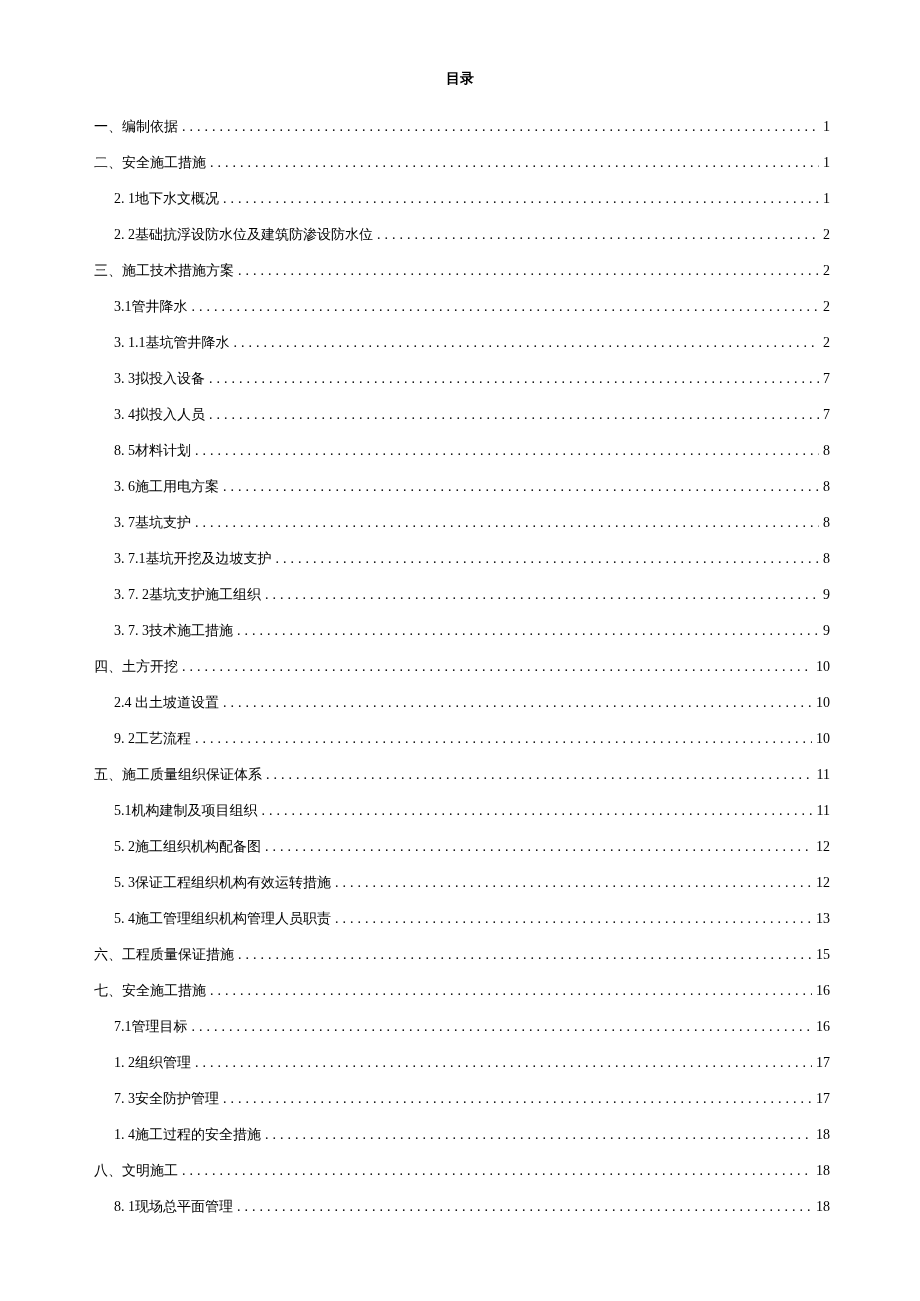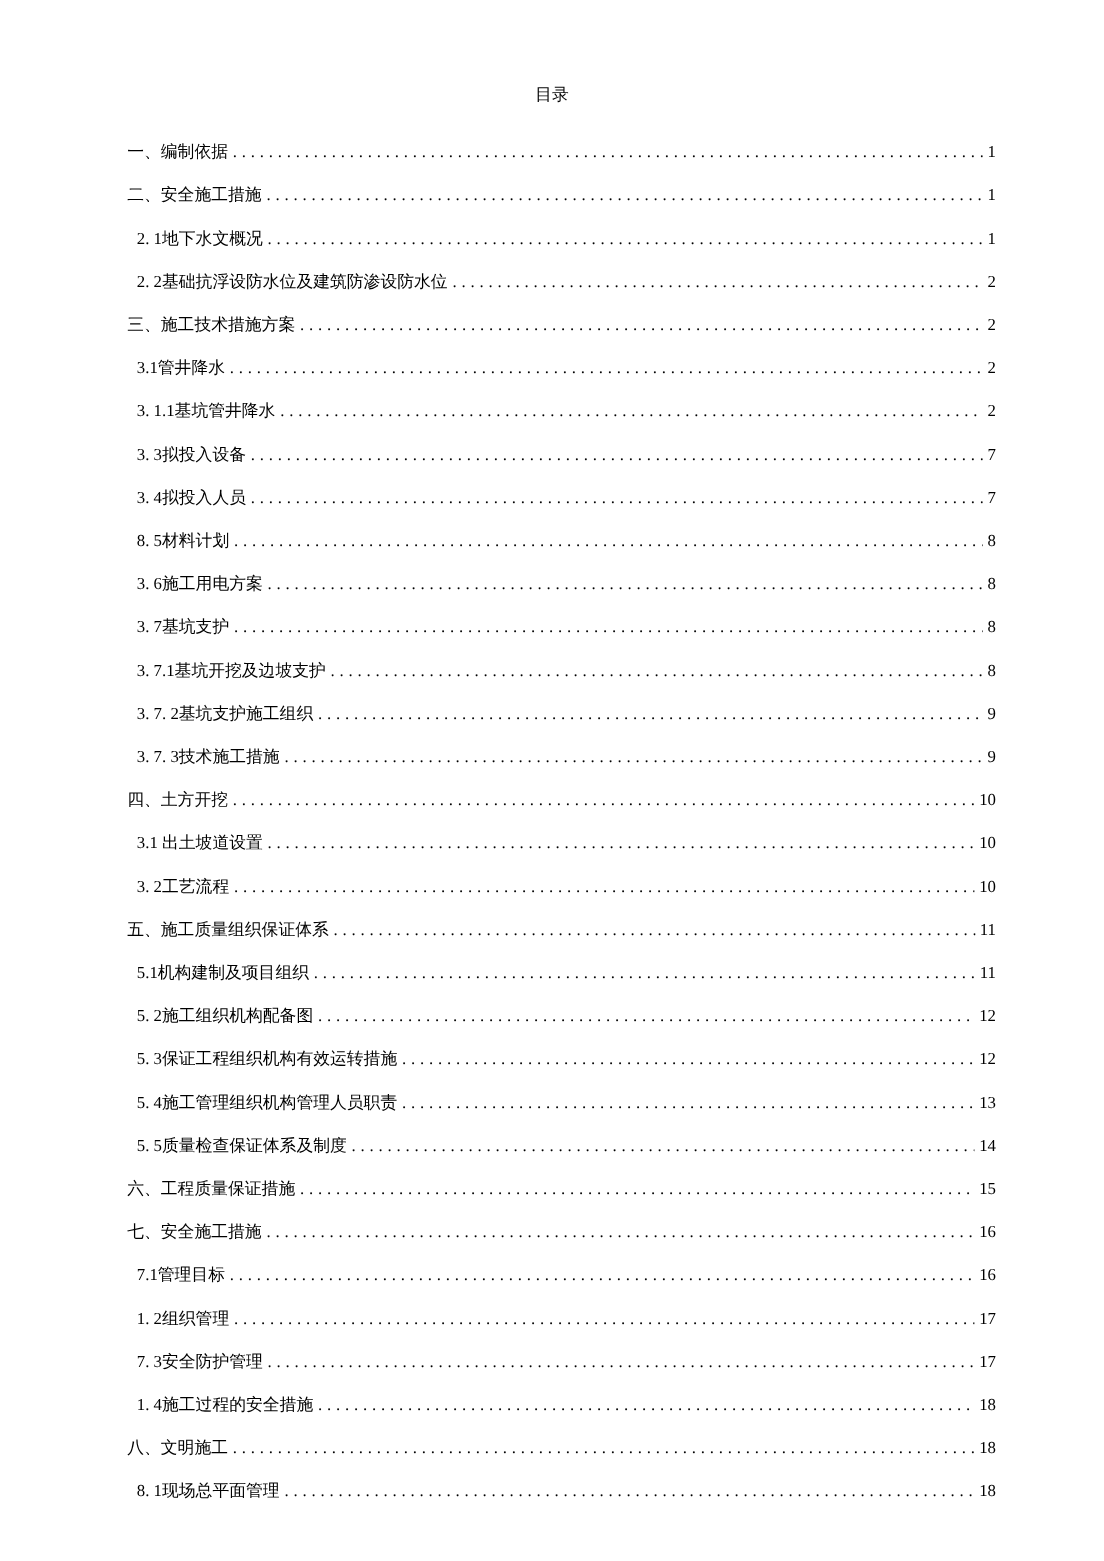--- a/index.html
+++ b/index.html
@@ -12,29 +12,30 @@
       background: #fff;
       padding: 70px 90px;
       font-size: 14px;
       color: #000;
       width: 920px;
     }
     .title {
       text-align: center;
       font-size: 14px;
       margin-bottom: 30px;
+      font-weight: bold;
     }
     .toc-entry {
       display: flex;
       align-items: baseline;
       margin-bottom: 18px;
       white-space: nowrap;
     }
     .toc-entry.level-1 {
-      margin-left: 16px;
+      margin-left: 4px;
     }
     .toc-entry.level-2 {
       margin-left: 24px;
     }
     .toc-label {
       flex-shrink: 0;
     }
     .toc-dots {
       flex: 1;
       overflow: hidden;
@@ -127,26 +128,26 @@
       <span class="toc-label">3. 7. 3技术施工措施</span>
       <span class="toc-dots"></span>
       <span class="toc-page">9</span>
     </div>
     <div class="toc-entry level-1">
       <span class="toc-label">四、土方开挖</span>
       <span class="toc-dots"></span>
       <span class="toc-page">10</span>
     </div>
     <div class="toc-entry level-2">
-      <span class="toc-label">3.1  出土坡道设置</span>
+      <span class="toc-label">2.4  出土坡道设置</span>
       <span class="toc-dots"></span>
       <span class="toc-page">10</span>
     </div>
     <div class="toc-entry level-2">
-      <span class="toc-label">3. 2工艺流程</span>
+      <span class="toc-label">9. 2工艺流程</span>
       <span class="toc-dots"></span>
       <span class="toc-page">10</span>
     </div>
     <div class="toc-entry level-1">
       <span class="toc-label">五、施工质量组织保证体系</span>
       <span class="toc-dots"></span>
       <span class="toc-page">11</span>
     </div>
     <div class="toc-entry level-2">
       <span class="toc-label">5.1机构建制及项目组织</span>
@@ -160,25 +161,20 @@
     </div>
     <div class="toc-entry level-2">
       <span class="toc-label">5. 3保证工程组织机构有效运转措施</span>
       <span class="toc-dots"></span>
       <span class="toc-page">12</span>
     </div>
     <div class="toc-entry level-2">
       <span class="toc-label">5. 4施工管理组织机构管理人员职责</span>
       <span class="toc-dots"></span>
       <span class="toc-page">13</span>
-    </div>
-    <div class="toc-entry level-2">
-      <span class="toc-label">5. 5质量检查保证体系及制度</span>
-      <span class="toc-dots"></span>
-      <span class="toc-page">14</span>
     </div>
     <div class="toc-entry level-1">
       <span class="toc-label">六、工程质量保证措施</span>
       <span class="toc-dots"></span>
       <span class="toc-page">15</span>
     </div>
     <div class="toc-entry level-1">
       <span class="toc-label">七、安全施工措施</span>
       <span class="toc-dots"></span>
       <span class="toc-page">16</span>

